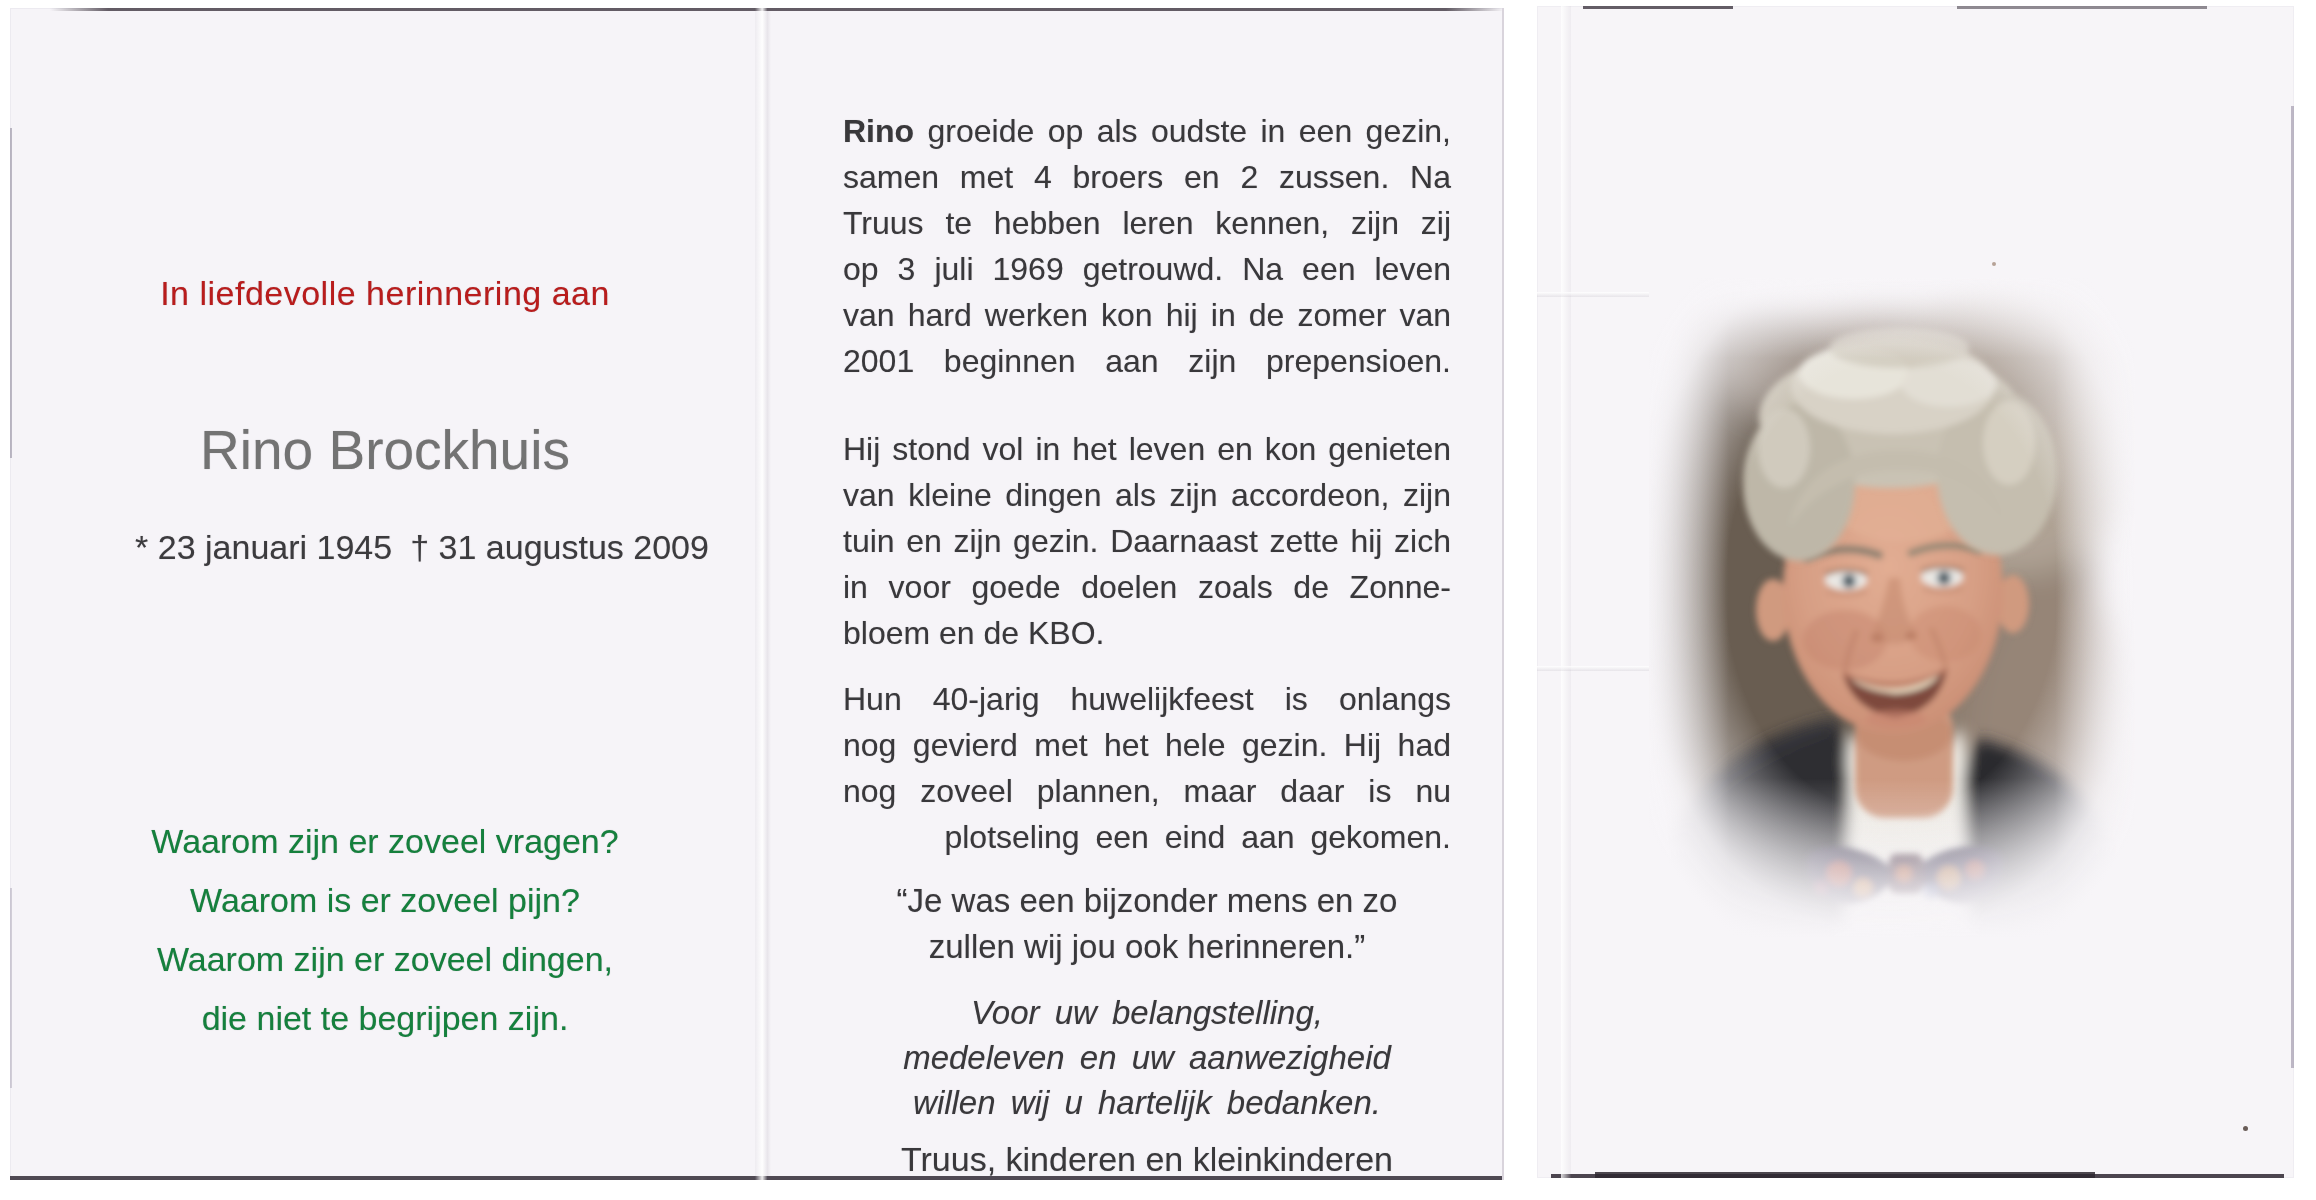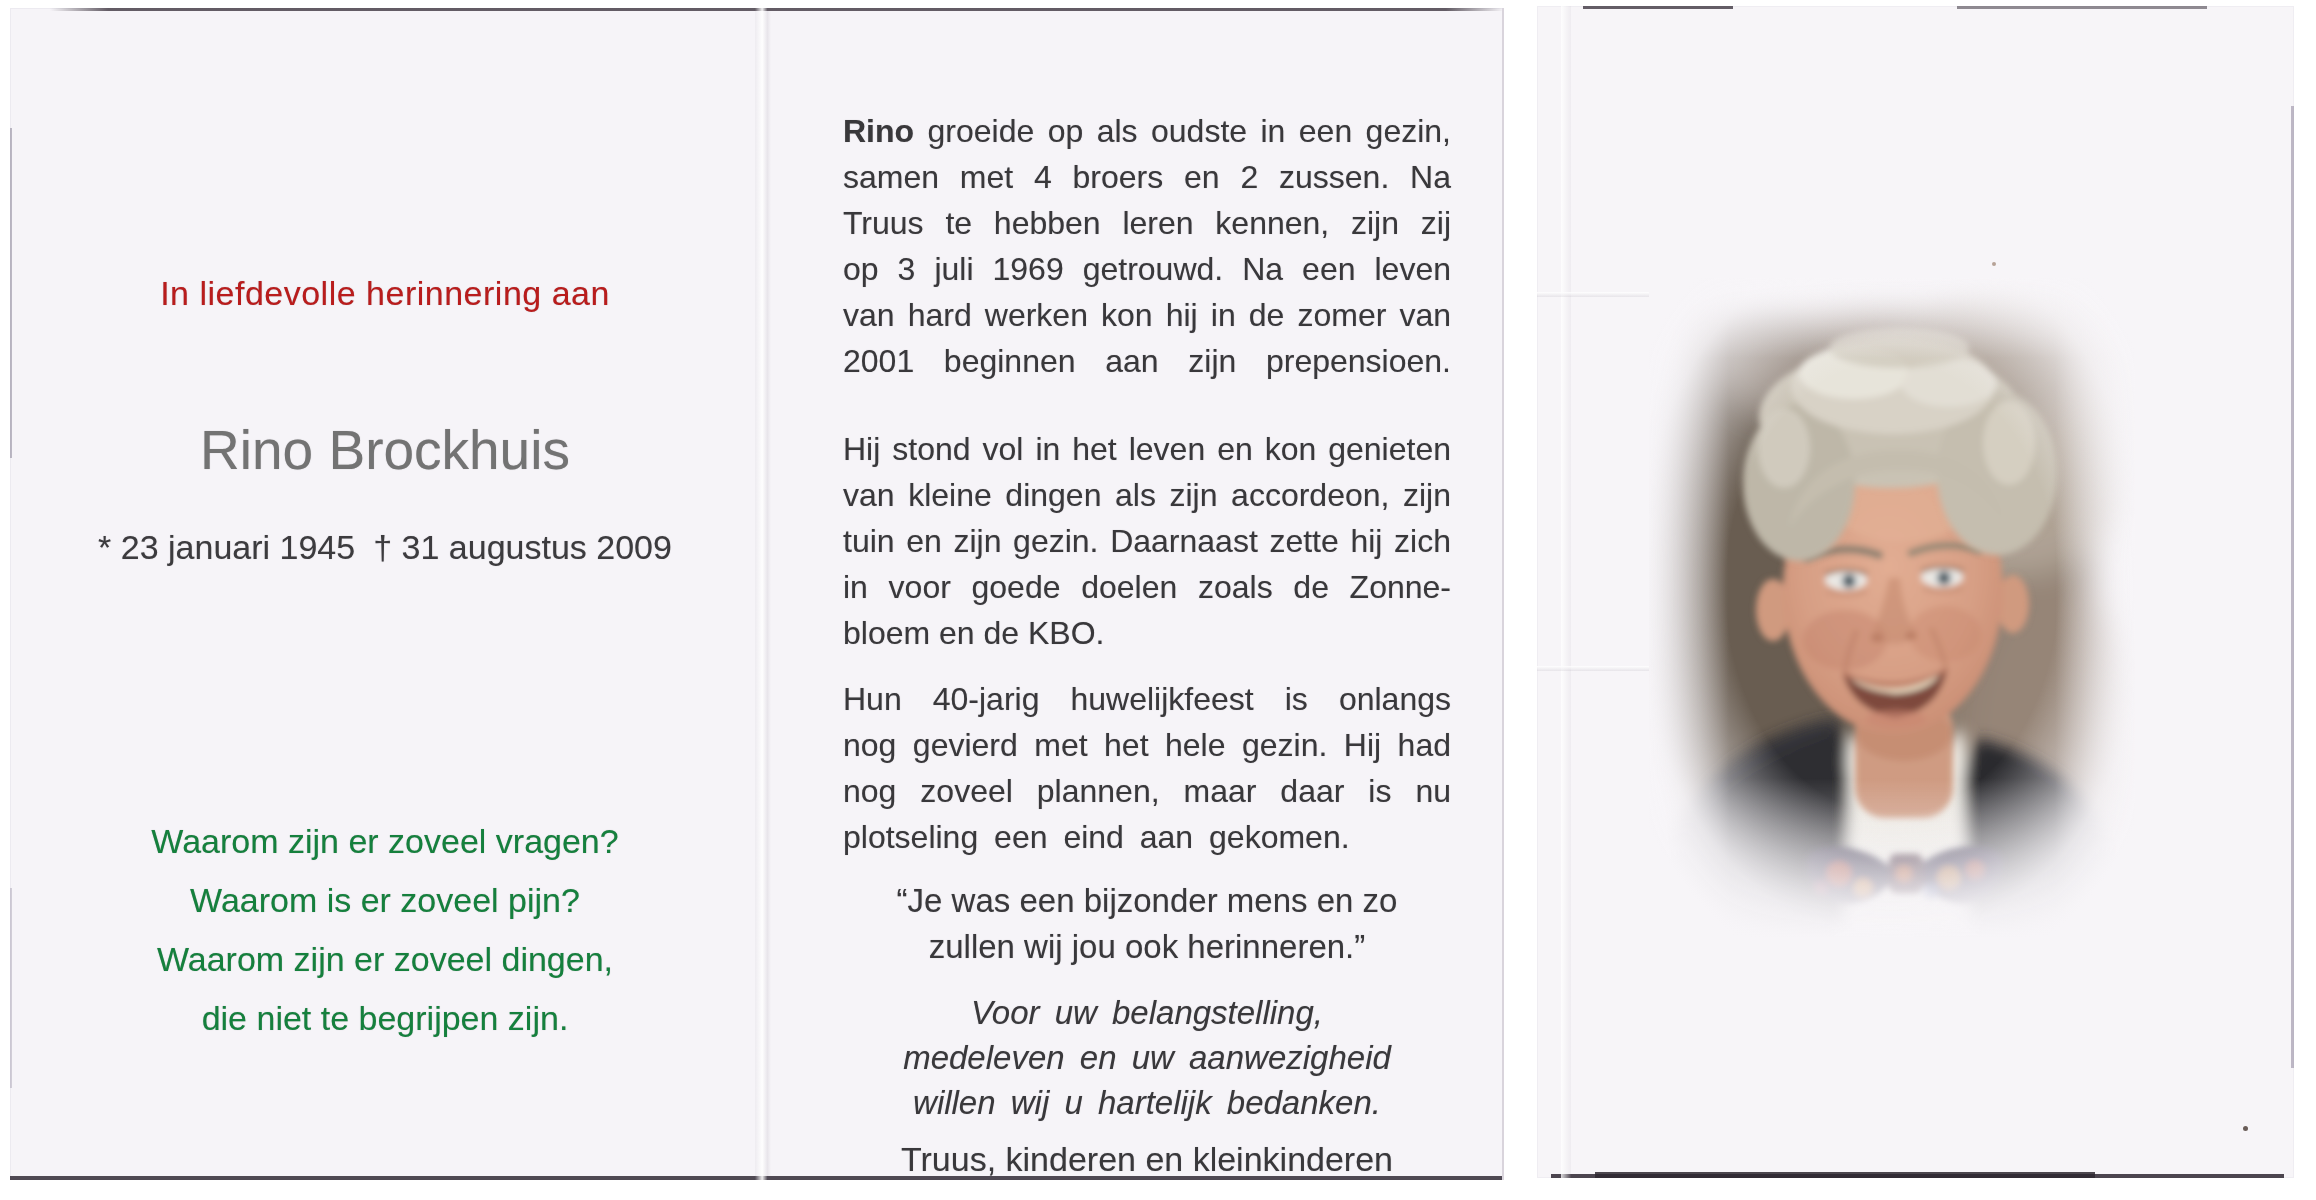--- a/index.html
+++ b/index.html
@@ -18,28 +18,28 @@
     background:linear-gradient(90deg,rgba(110,100,120,.06),rgba(255,255,255,.9) 45%,rgba(110,100,120,.10) 78%,rgba(246,244,248,0));}
   .vcrease{position:absolute;top:0;bottom:0;width:10px;
     background:linear-gradient(90deg,rgba(255,255,255,.8),rgba(140,130,150,.08));}
   .hcrease{position:absolute;height:5px;
     background:linear-gradient(180deg,rgba(255,255,255,.9),rgba(120,110,130,.12));}
   .speck{position:absolute;border-radius:50%;}
   
   .front-block{position:absolute;left:0;width:750px;text-align:center;}
   .heading{top:228px;font-size:34px;letter-spacing:.5px;color:#b91c1c;}
   .name{top:372px;font-size:55px;color:#737373;}
-  .dates{top:482px;display:flex;justify-content:center;gap:18px;font-size:34px;color:#3c3b3e;}
+  .dates{top:482px;display:flex;justify-content:center;gap:18px;font-size:34px;color:#3c3b3e;padding-left:37px;}
   .poem{top:766px;font-size:34px;line-height:59px;color:#15803d;}
   
   .par{position:absolute;left:833px;width:608px;font-size:32px;line-height:46px;color:#39383b;}
   .ln{display:block;}
   .j{text-align:justify;text-align-last:justify;}
   .l{text-align:left;}
-  .lw{text-align:left;word-spacing:7px;}
+  .lw{text-align:right;word-spacing:7px;}
   .c{text-align:center;}
   .b{font-weight:bold;}
   .quote{font-size:33px;}
   .thanks{font-style:italic;font-size:33px;word-spacing:6px;line-height:45px;}
   .closing{font-size:34px;}
   .txt{text-shadow:0 0 1px rgba(70,66,72,.35);margin-top:38px;}
   
   #photo{position:absolute;left:112px;top:272px;width:486px;height:660px;}
   #photo svg{display:block;width:100%;height:100%;}
 </style>

